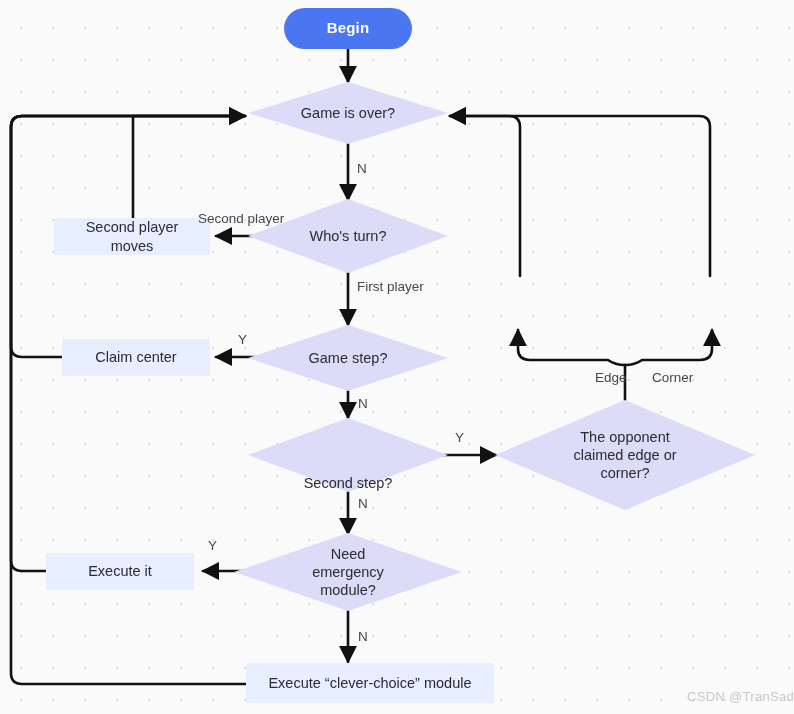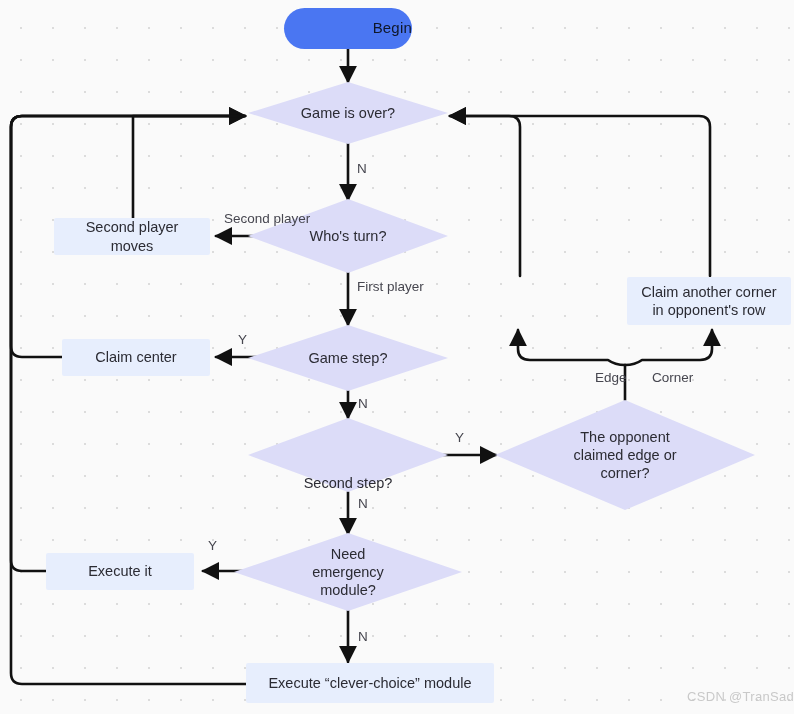--- a/index.html
+++ b/index.html
@@ -30,26 +30,25 @@
     box-sizing: border-box;
     display: flex;
     align-items: center;
     justify-content: center;
     text-align: center;
     color: #2b2b33;
     line-height: 1.25;
   }
   .node.terminal {
     background: #4a76f2;
-    color: #0f172a;
-    font-weight: normal;
+    color: #ffffff;
+    font-weight: bold;
     border-radius: 26px;
     font-size: 15px;
     letter-spacing: .2px;
-    justify-content: flex-end;
   }
   .node.process {
     background: #e7eefd;
     border-radius: 2px;
     font-size: 14.5px;
     padding: 4px 10px;
   }
   .node.decision {
     background: transparent;
     font-size: 14.5px;
@@ -168,40 +167,37 @@
     <span class="diamond-shape"></span>
     <span class="diamond-label">Second step?</span>
   </div>
 
   <div class="node decision" style="left:495px; top:400px; width:260px; height:110px;">
     <span class="diamond-shape"></span>
     <span class="diamond-label" style="max-width:140px;">The opponent claimed edge or corner?</span>
   </div>
 
 
-  <div class="node process" style="left:627px; top:277px; width:164px; height:48px;">
-    <span>Claim another corner in opponent's row</span>
-  </div>
 
   <div class="node decision" style="left:234px; top:533px; width:228px; height:78px;justify-content:center;">
     <span class="diamond-shape"></span>
     <span class="diamond-label" style="max-width:110px;">Need emergency module?</span>
   </div>
 
   <div class="node process" style="left:46px; top:553px; width:148px; height:37px;">
     <span>Execute it</span>
   </div>
 
   <div class="node process" style="left:246px; top:663px; width:248px; height:40px;">
     <span>Execute “clever-choice” module</span>
   </div>
 
   <div class="edge-label" style="left:357px; top:161px;">N</div>
 
-  <div class="edge-label" style="left:224px; top:211px;">Second player</div>
+  <div class="edge-label" style="left:198px; top:211px;">Second player</div>
 
   <div class="edge-label" style="left:357px; top:279px;">First player</div>
 
   <div class="edge-label" style="left:238px; top:332px;">Y</div>
 
   <div class="edge-label" style="left:358px; top:396px;">N</div>
 
   <div class="edge-label" style="left:455px; top:430px;">Y</div>
 
   <div class="edge-label" style="left:358px; top:496px;">N</div>

